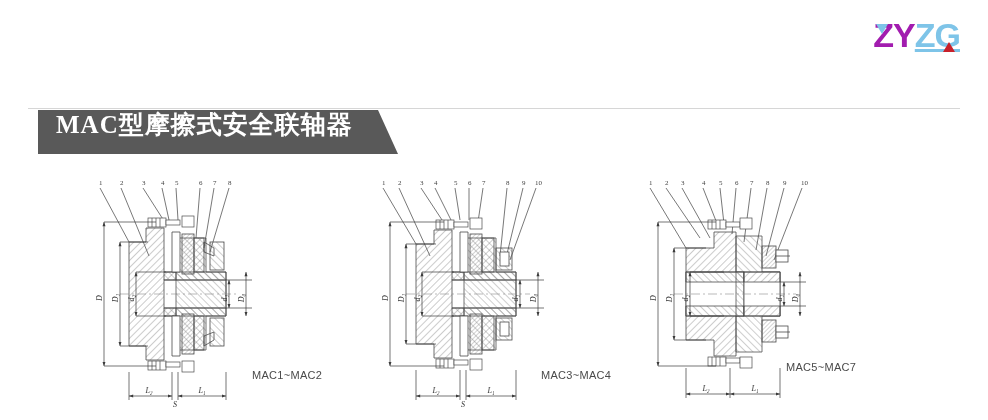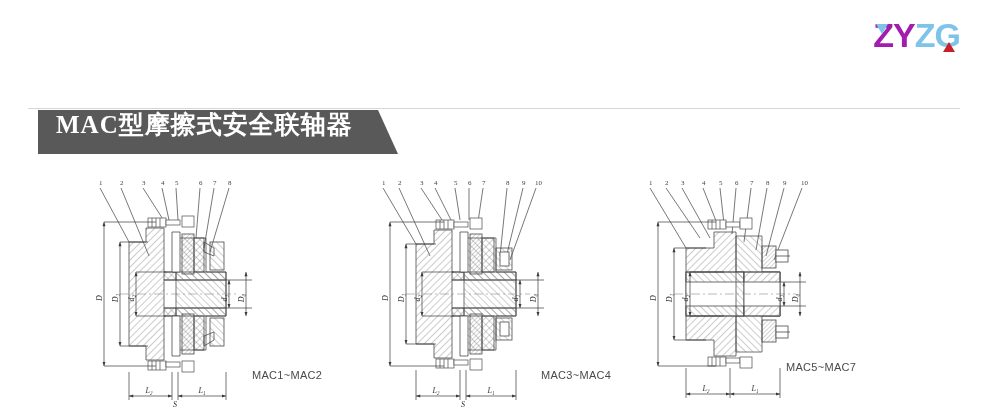--- a/index.html
+++ b/index.html
@@ -10,21 +10,21 @@
     overflow:hidden;
     position:relative;
   }
   .logo{
     position:absolute; right:28px; top:18px;
     font-family:"Liberation Sans", sans-serif;
     font-weight:bold; font-size:34px; letter-spacing:-1px;
     line-height:1;
   }
   .logo .zy{color:#a21caf;}
-  .logo .zg{color:#7ec4e8;}
+  .logo .zg{color:#7ec4e8;text-decoration:underline;}
   .logo-mark{
     position:absolute; right:28px; top:18px; width:120px; height:40px;
     pointer-events:none;
   }
   .divider{
     position:absolute; left:28px; top:108px; width:932px; height:1px;
     background:#d6d6d6;
   }
   .banner-clip{
     position:absolute; left:38px; top:110px;

